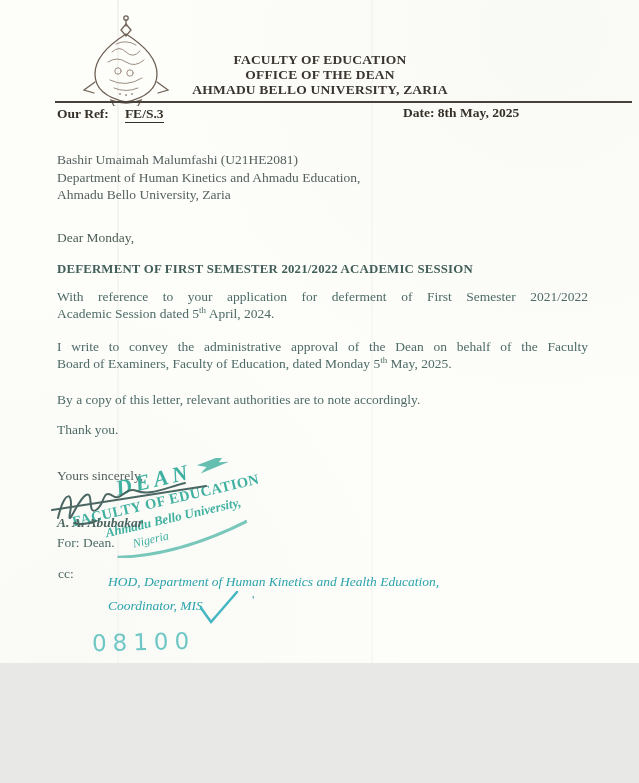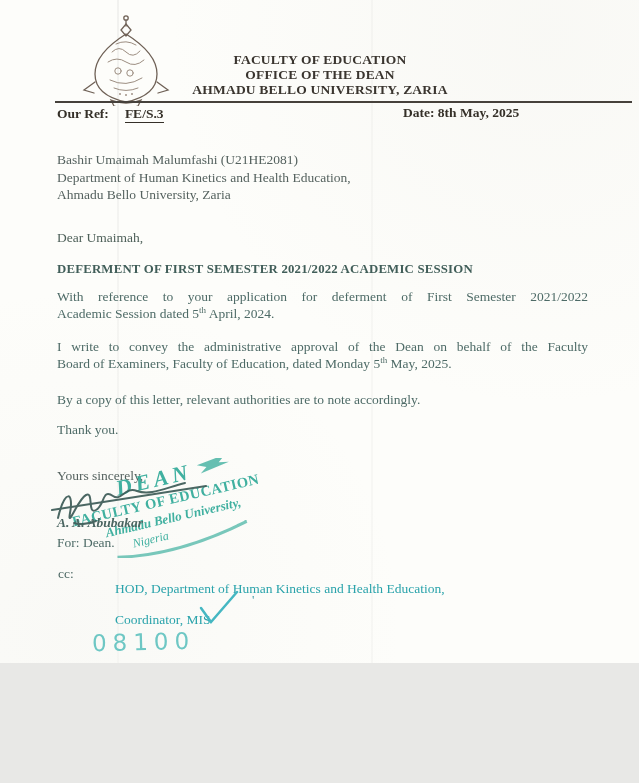--- a/index.html
+++ b/index.html
@@ -33,21 +33,21 @@
   .para { left:57px; width:531px; font-size:13.5px; line-height:17px; color:#4e6b67; }
   .jline { text-align:justify; text-align-last:justify; }
   .sup { vertical-align:super; font-size:9px; line-height:0; }
 
   .closing { left:57px; top:468px; font-size:13.5px; color:#55625f; }
   .signer-name { left:57px; top:515px; font-size:13.5px; font-weight:bold; font-style:italic; color:#4a6561; }
   .signer-role { left:57px; top:535px; font-size:13.5px; color:#4e6b67; }
 
   .cc-label { left:58px; top:566px; font-size:13.5px; color:#4f6a66; }
   .cc-items { left:100px; top:566px; font-size:13.5px; line-height:16px; color:#2aa3ab; }
-  .cc-items div { margin:15px; }
+  .cc-items div { margin:8px;font-style:italic; }
 
   .apostrophe { left:252px; top:592px; font-size:13px; color:#3f9aa5; }
 
   .hand-number { left:92px; top:629px; font-family:"DejaVu Sans",sans-serif;
     font-size:23px; letter-spacing:6px; color:#5fc2bf; transform:rotate(-1.5deg); opacity:.9; }
 
   .stamp-svg { left:60px; top:458px; opacity:.88; }
   .sig-svg { left:48px; top:478px; }
   .check-svg { left:197px; top:590px; }
   .logo-svg { left:78px; top:14px; }
@@ -94,25 +94,25 @@
 
   <div class="abs toprule"></div>
 
   <div class="abs ref-row">
     <span>Our Ref:</span><span class="ref-value">FE/S.3</span>
   </div>
   <div class="abs date-line">Date: 8th May, 2025</div>
 
   <div class="abs recipient">
     <div>Bashir Umaimah Malumfashi (U21HE2081)</div>
-    <div>Department of Human Kinetics and Health Education,</div>
+    <div>Department of Human Kinetics and Ahmadu Education,</div>
     <div>Ahmadu Bello University, Zaria</div>
   </div>
 
-  <div class="abs salutation">Dear Umaimah,</div>
+  <div class="abs salutation">Dear Monday,</div>
 
   <div class="abs subject">DEFERMENT OF FIRST SEMESTER 2021/2022 ACADEMIC SESSION</div>
 
   <div class="abs para" style="top:288px">
     <div class="jline">With reference to your application for deferment of First Semester 2021/2022</div>
     <div><span>Academic Session dated 5</span><span class="sup">th</span><span> April, 2024.</span></div>
   </div>
 
   <div class="abs para" style="top:338px">
     <div class="jline">I write to convey the administrative approval of the Dean on behalf of the Faculty</div>

